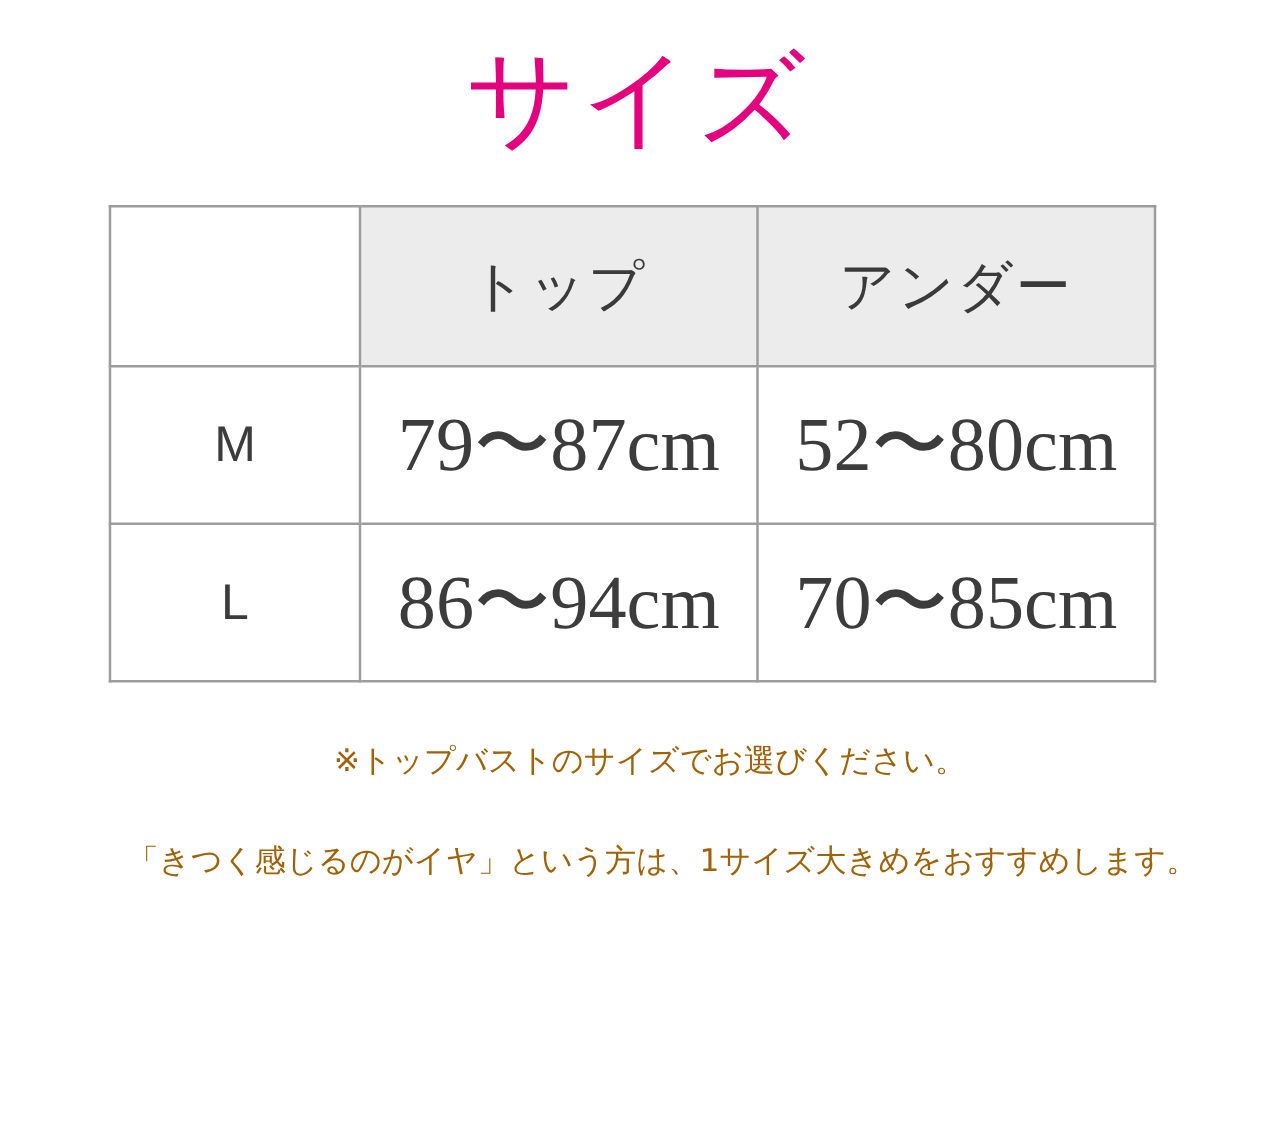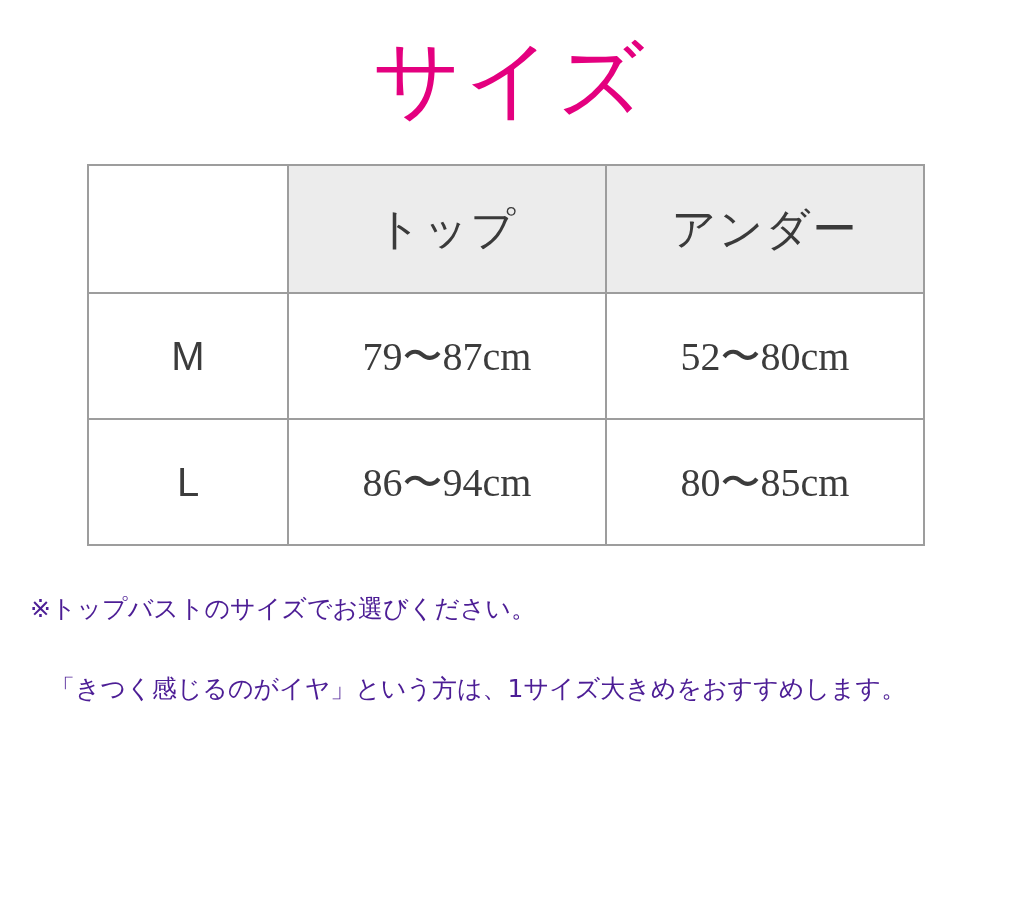--- a/index.html
+++ b/index.html
@@ -68,30 +68,31 @@
     height: 124px;
   }
   td.size-label {
     font-family: "Liberation Sans", sans-serif;
     font-weight: bold;
     font-size: 40px;
     color: #2e2e2e;
   }
   td.measure {
     font-family: "Liberation Serif", serif;
-    font-size: 40px;
+    font-size: 61px;
     color: #3c3c3c;
     letter-spacing: 0px;
   }
   .notes {
     margin: 44px 0 0 30px;
     font-family: "DejaVu Sans", sans-serif;
     font-size: 25px;
-    color: #4c1d95;
+    color: #a16207;
     line-height: 1.55;
+    text-align: center;
   }
   .notes p {
     margin: 0 0 4px 0;
     white-space: nowrap;
   }
   .notes p.indent {
     margin-left: 20px;
     margin-top: 41px;
   }
 </style>
@@ -116,21 +117,21 @@
           <td>アンダー</td>
         </tr>
         <tr class="body-row">
           <td class="size-label">M</td>
           <td class="measure">79〜87cm</td>
           <td class="measure">52〜80cm</td>
         </tr>
         <tr class="body-row">
           <td class="size-label">L</td>
           <td class="measure">86〜94cm</td>
-          <td class="measure">80〜85cm</td>
+          <td class="measure">70〜85cm</td>
         </tr>
       </tbody>
     </table>
   </div>
 
   <div class="notes">
     <p>※トップバストのサイズでお選びください。</p>
     <p class="indent">「きつく感じるのがイヤ」という方は、1サイズ大きめをおすすめします。</p>
   </div>
 

